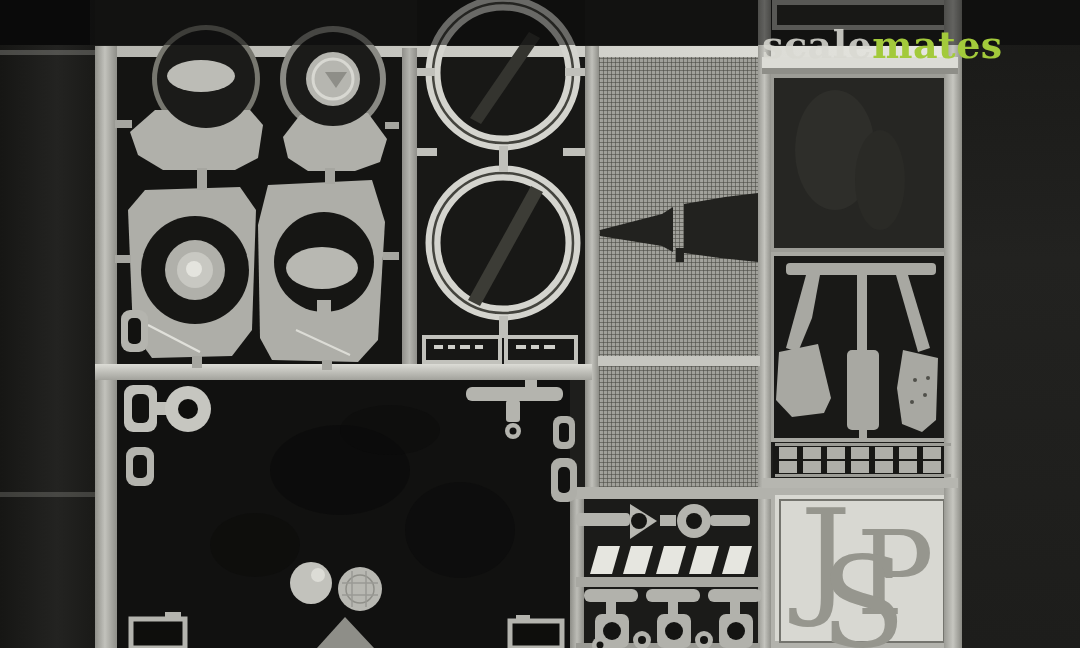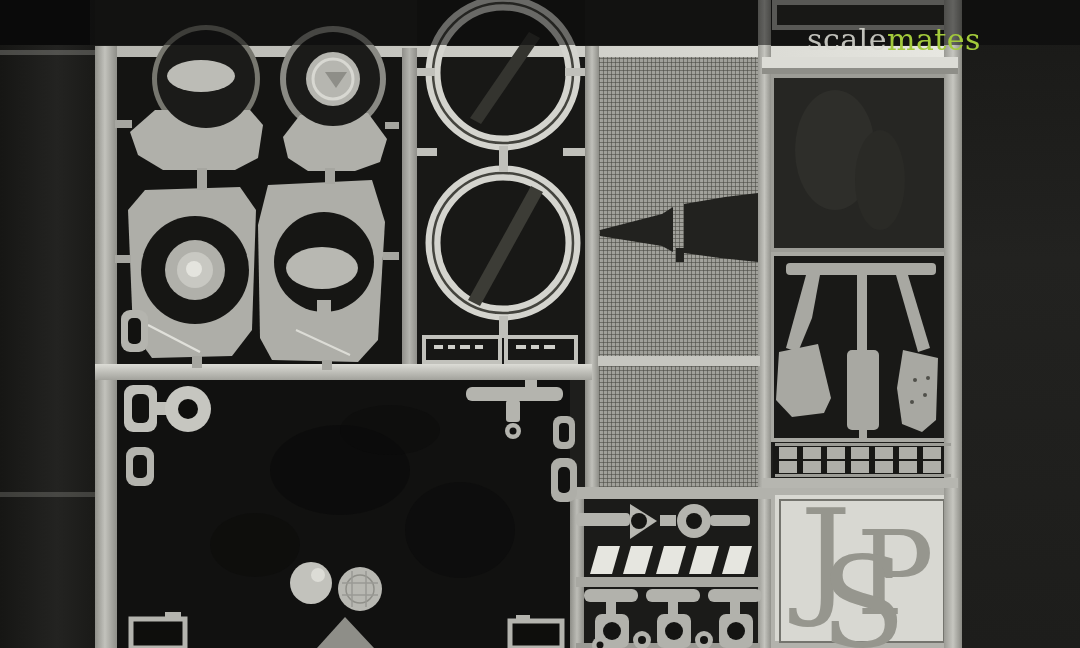--- a/index.html
+++ b/index.html
@@ -47,22 +47,22 @@
   
   .topband{left:0;top:0;width:1080px;height:45px;background:rgba(8,8,7,.52);}
   .topcorner{left:0;top:0;width:90px;height:45px;background:#0a0a0a;}
   svg.parts{position:absolute;left:0;top:0;}
   
   .mono{position:absolute;font-family:"DejaVu Serif",serif;color:#96968e;line-height:1;font-weight:400;}
   .mono-j{left:800px;top:492px;font-size:128px;}
   .mono-p{left:856px;top:516px;font-size:116px;}
   .mono-s{left:820px;top:540px;font-size:126px;}
   
-  .watermark{position:absolute;left:807px;top:22px;font-family:"DejaVu Serif",serif;
-    font-weight:normal;font-size:30px;letter-spacing:.5px;white-space:nowrap;filter:blur(.3px);}
+  .watermark{position:absolute;left:762px;top:22px;font-family:"DejaVu Serif",serif;
+    font-weight:bold;font-size:38px;letter-spacing:.5px;white-space:nowrap;filter:blur(.3px);}
   .wm-scale{color:rgba(216,216,210,.88);}
   .wm-mates{color:#a3ca3b;}
 </style>
 </head>
 <body>
 
 <div id="viewport">
   <div id="scene">
 
     <div class="abs bg-left"></div>

